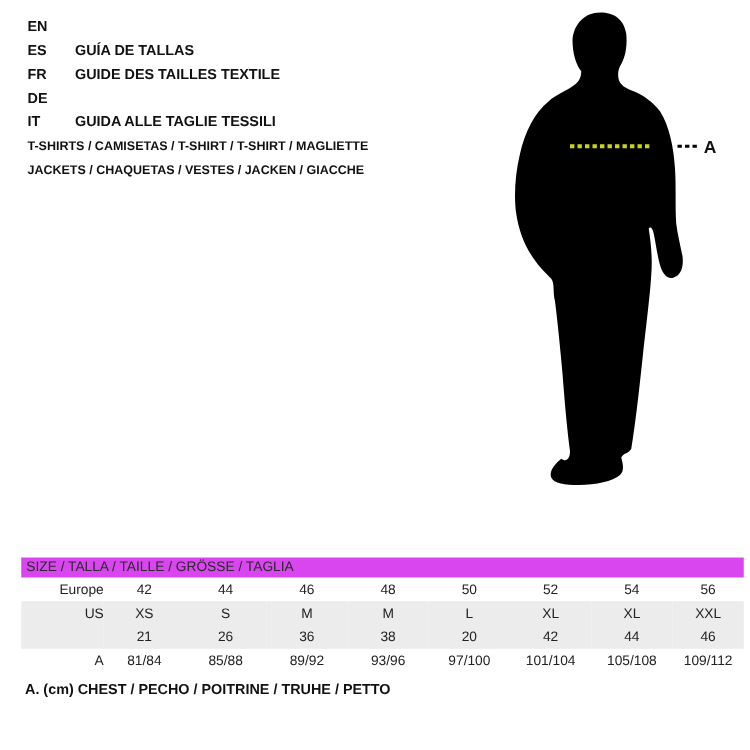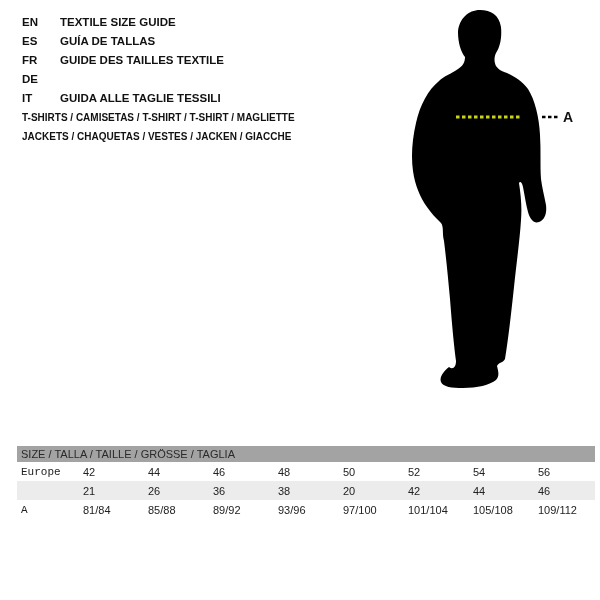--- a/index.html
+++ b/index.html
@@ -12,36 +12,35 @@
   .lang-row { display:flex; }
   .lang-code { width:38px; flex:0 0 38px; }
   
   .garments { position:absolute; left:22px; top:109px; font-size:10px; font-weight:bold; line-height:18.5px; }
   
   .figure-wrap { position:absolute; left:400px; top:5px; width:175px; height:390px; }
   
   .section-title { position:absolute; left:20px; top:421px; font-size:11.5px; font-weight:bold; }
   
   .size-table { position:absolute; left:17px; top:446px; width:578px; border-collapse:collapse; table-layout:fixed; font-size:11px; color:#222; }
-  .size-table th.hdr { background:#a3a3a3; text-align:left; font-weight:normal; font-size:11px; color:#2a2a2a; padding:1px 0 1px 4px; height:14px; }
-  .size-table td { padding:0; height:19px; font-weight:normal; }
-  .size-table td.label { text-align:left; padding-left:4px;font-family:Liberation Mono, monospace; }
+  .size-table th.hdr { background:#d946ef; text-align:left; font-weight:normal; font-size:11px; color:#2a2a2a; padding:1px 0 1px 4px; height:14px; }
+  .size-table td { text-align:center; padding:0; height:19px; font-weight:normal; }
+  .size-table td.label { text-align:right; padding-left:4px; }
   .size-table tr.striped { background:#ececec; }
   
   .footnote { position:absolute; left:20px; top:546px; font-size:11.5px; font-weight:bold; }
 </style>
 </head>
 <body>
 
 <div class="canvas">
 
   <div class="lang-list">
     <div class="lang-row">
       <span class="lang-code">EN</span>
-      <span class="lang-text">TEXTILE SIZE GUIDE</span>
     </div>
     <div class="lang-row">
       <span class="lang-code">ES</span>
       <span class="lang-text">GUÍA DE TALLAS</span>
     </div>
     <div class="lang-row">
       <span class="lang-code">FR</span>
       <span class="lang-text">GUIDE DES TAILLES TEXTILE</span>
     </div>
     <div class="lang-row">
@@ -121,20 +120,31 @@
       <td>42</td>
       <td>44</td>
       <td>46</td>
       <td>48</td>
       <td>50</td>
       <td>52</td>
       <td>54</td>
       <td>56</td>
     </tr>
     <tr class="striped">
+      <td class="label">US</td>
+      <td>XS</td>
+      <td>S</td>
+      <td>M</td>
+      <td>M</td>
+      <td>L</td>
+      <td>XL</td>
+      <td>XL</td>
+      <td>XXL</td>
+    </tr>
+    <tr class="striped">
       <td class="label"></td>
       <td>21</td>
       <td>26</td>
       <td>36</td>
       <td>38</td>
       <td>20</td>
       <td>42</td>
       <td>44</td>
       <td>46</td>
     </tr>
@@ -145,14 +155,15 @@
       <td>89/92</td>
       <td>93/96</td>
       <td>97/100</td>
       <td>101/104</td>
       <td>105/108</td>
       <td>109/112</td>
     </tr>
   </tbody>
     </table>
 
+  <div class="footnote">A. (cm) CHEST / PECHO / POITRINE / TRUHE / PETTO</div>
 
 </div>
 
 </body></html>

